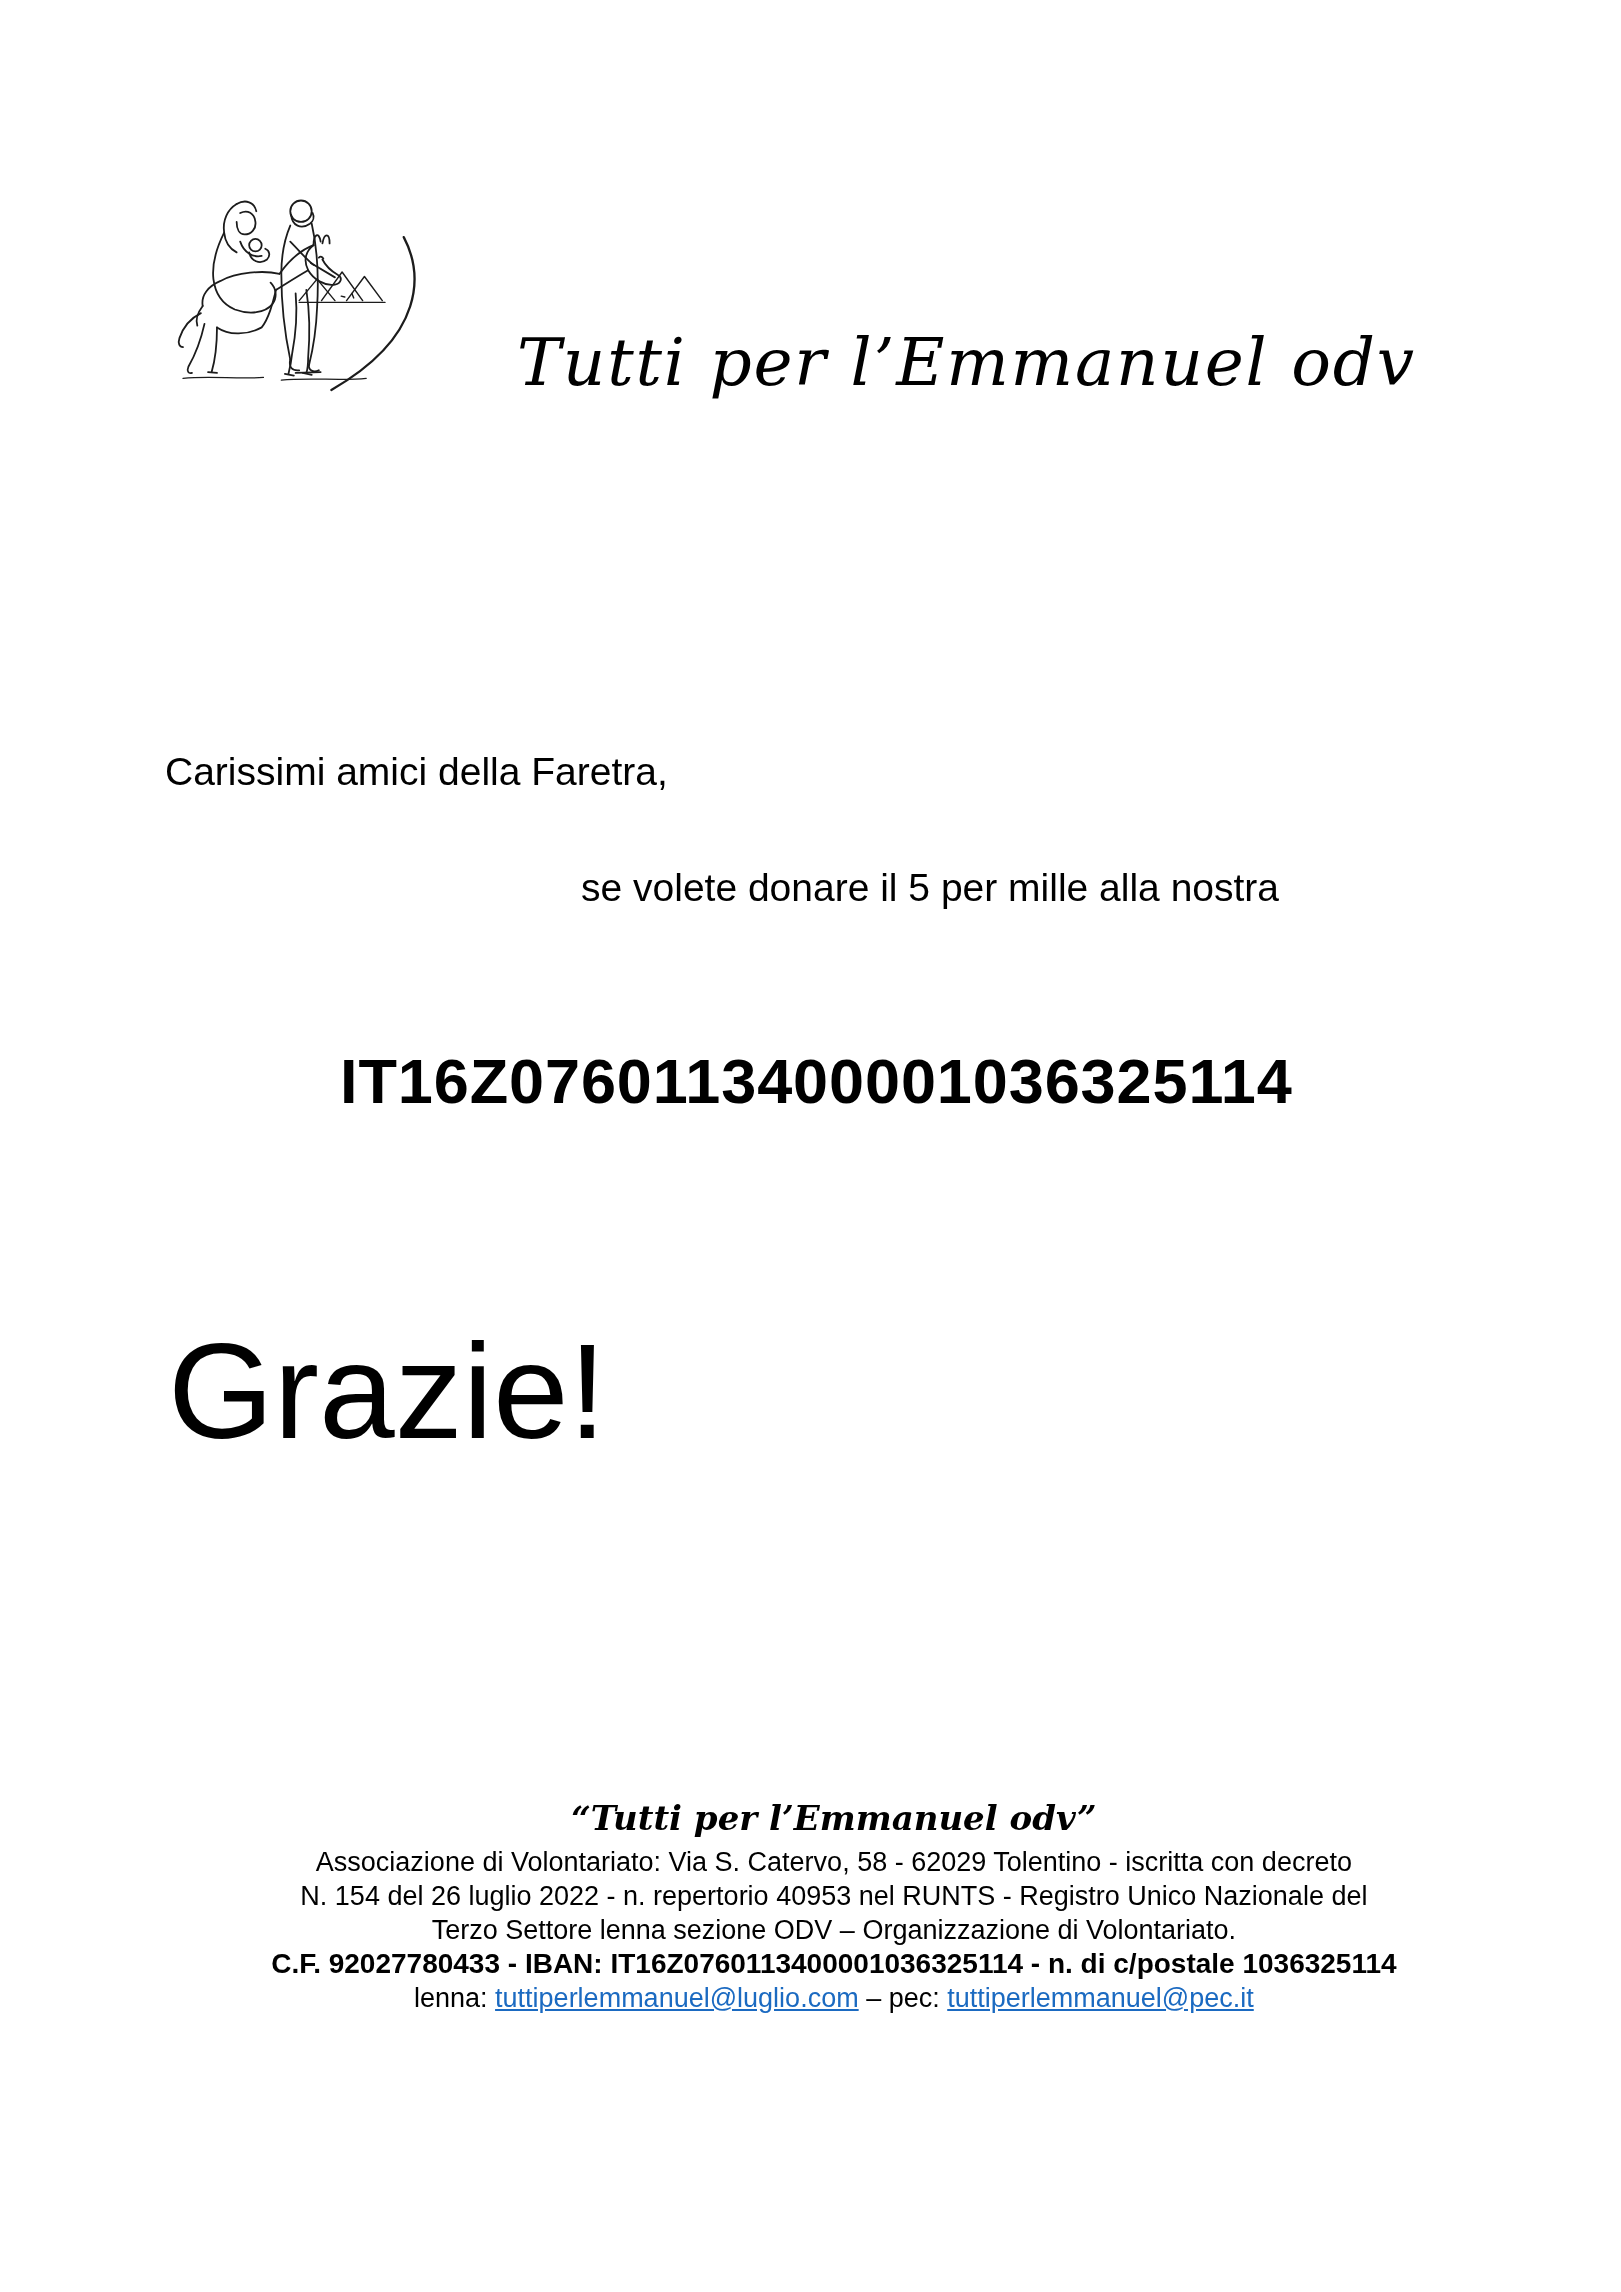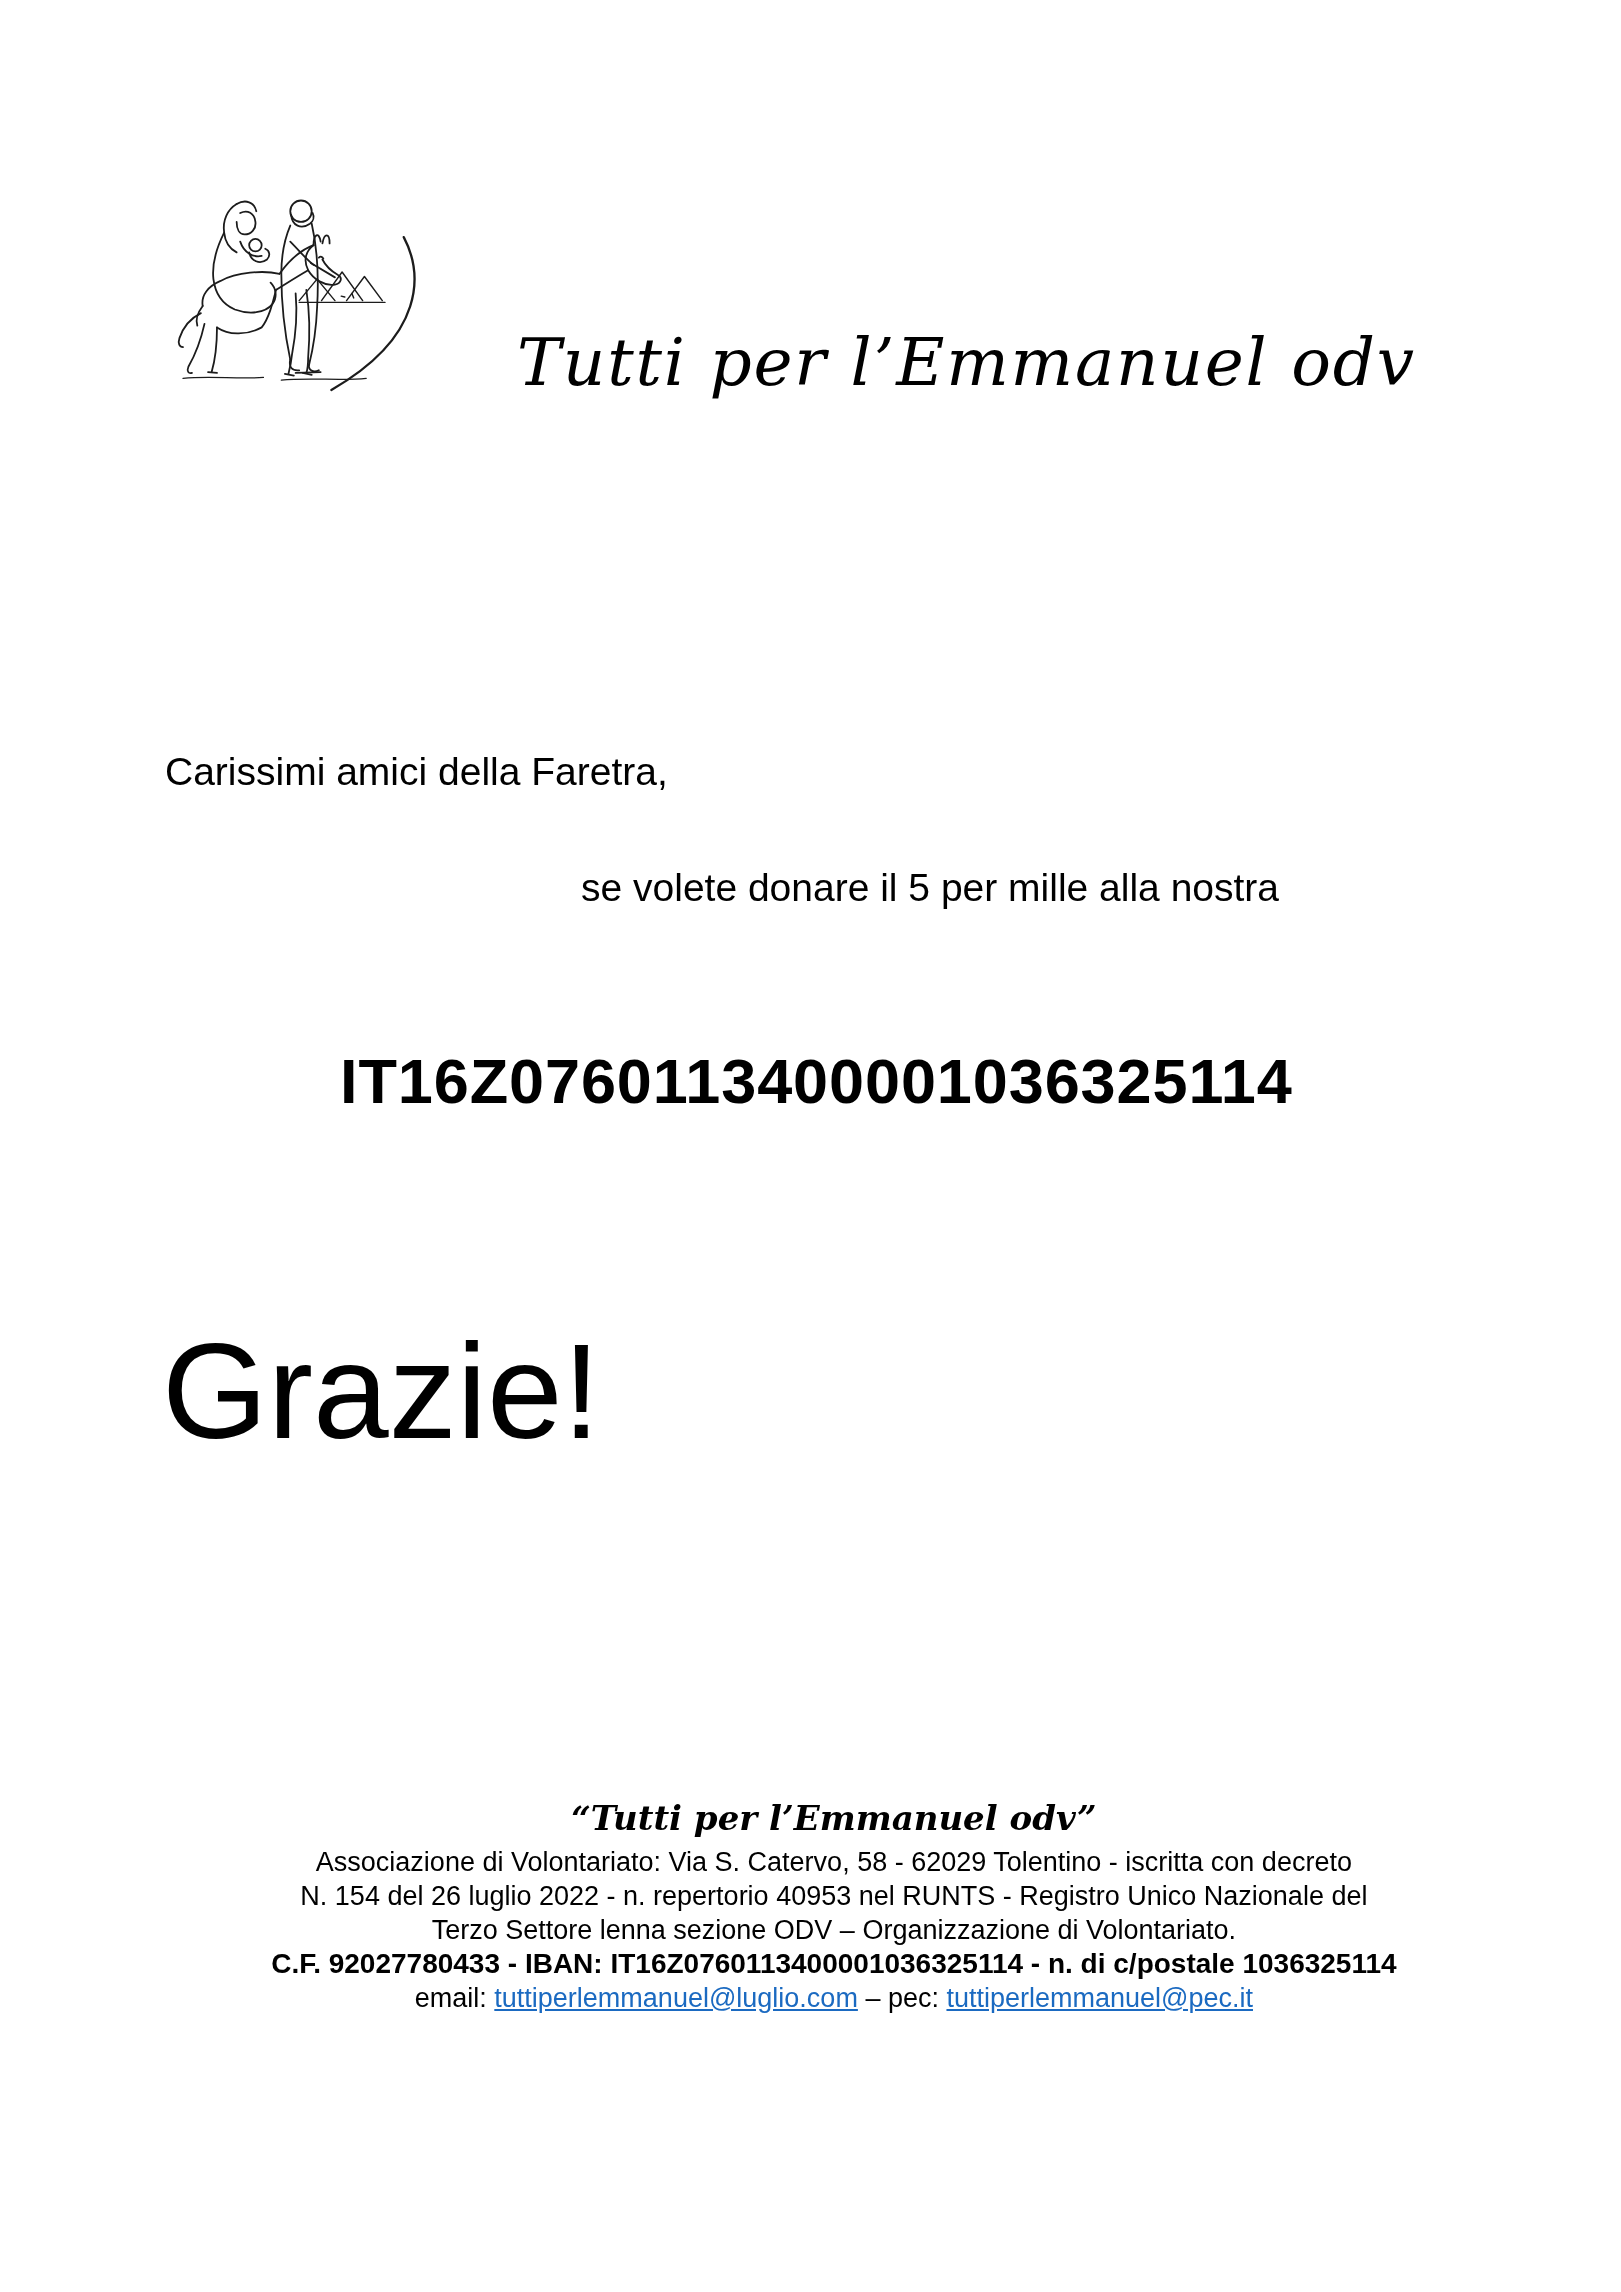--- a/index.html
+++ b/index.html
@@ -117,27 +117,27 @@
   <div class="abs title-script" style="left:507px; top:324px;">Tutti per l’Emmanuel odv</div>
 
   <div class="abs salutation" style="left:155px; top:750px;">Carissimi amici della Faretra,</div>
 
   <div class="abs para" style="left:155px; top:865px;">
     <div class="para-line indent">se volete donare il 5 per mille alla nostra</div>
   </div>
 
   <div class="abs iban-line" style="left:330px; top:1045px;">IT16Z0760113400001036325114</div>
 
-  <div class="abs grazie" style="left:152px; top:1313px;">Grazie!</div>
+  <div class="abs grazie" style="left:158px; top:1313px;">Grazie!</div>
 
   <div class="abs footer-block" style="left:13.4px; top:1791px; width:1621px;">
     <div class="footer-script">“Tutti per l’Emmanuel odv”</div>
     <div class="f-line">Associazione di Volontariato: Via S. Catervo, 58 - 62029 Tolentino - iscritta con decreto</div>
     <div class="f-line">N. 154 del 26 luglio 2022 - n. repertorio 40953 nel RUNTS - Registro Unico Nazionale del</div>
     <div class="f-line">Terzo Settore lenna sezione ODV – Organizzazione di Volontariato.</div>
     <div class="f-line f-bold">C.F. 92027780433 - IBAN: IT16Z0760113400001036325114 - n. di c/postale 1036325114</div>
     <div class="f-line">
-      <span>email: </span><a class="link">tuttiperlemmanuel@luglio.com</a><span> – pec: </span><a class="link">tuttiperlemmanuel@pec.it</a>
+      <span>lenna: </span><a class="link">tuttiperlemmanuel@luglio.com</a><span> – pec: </span><a class="link">tuttiperlemmanuel@pec.it</a>
     </div>
   </div>
 
 </div>
 
 
 </body></html>

